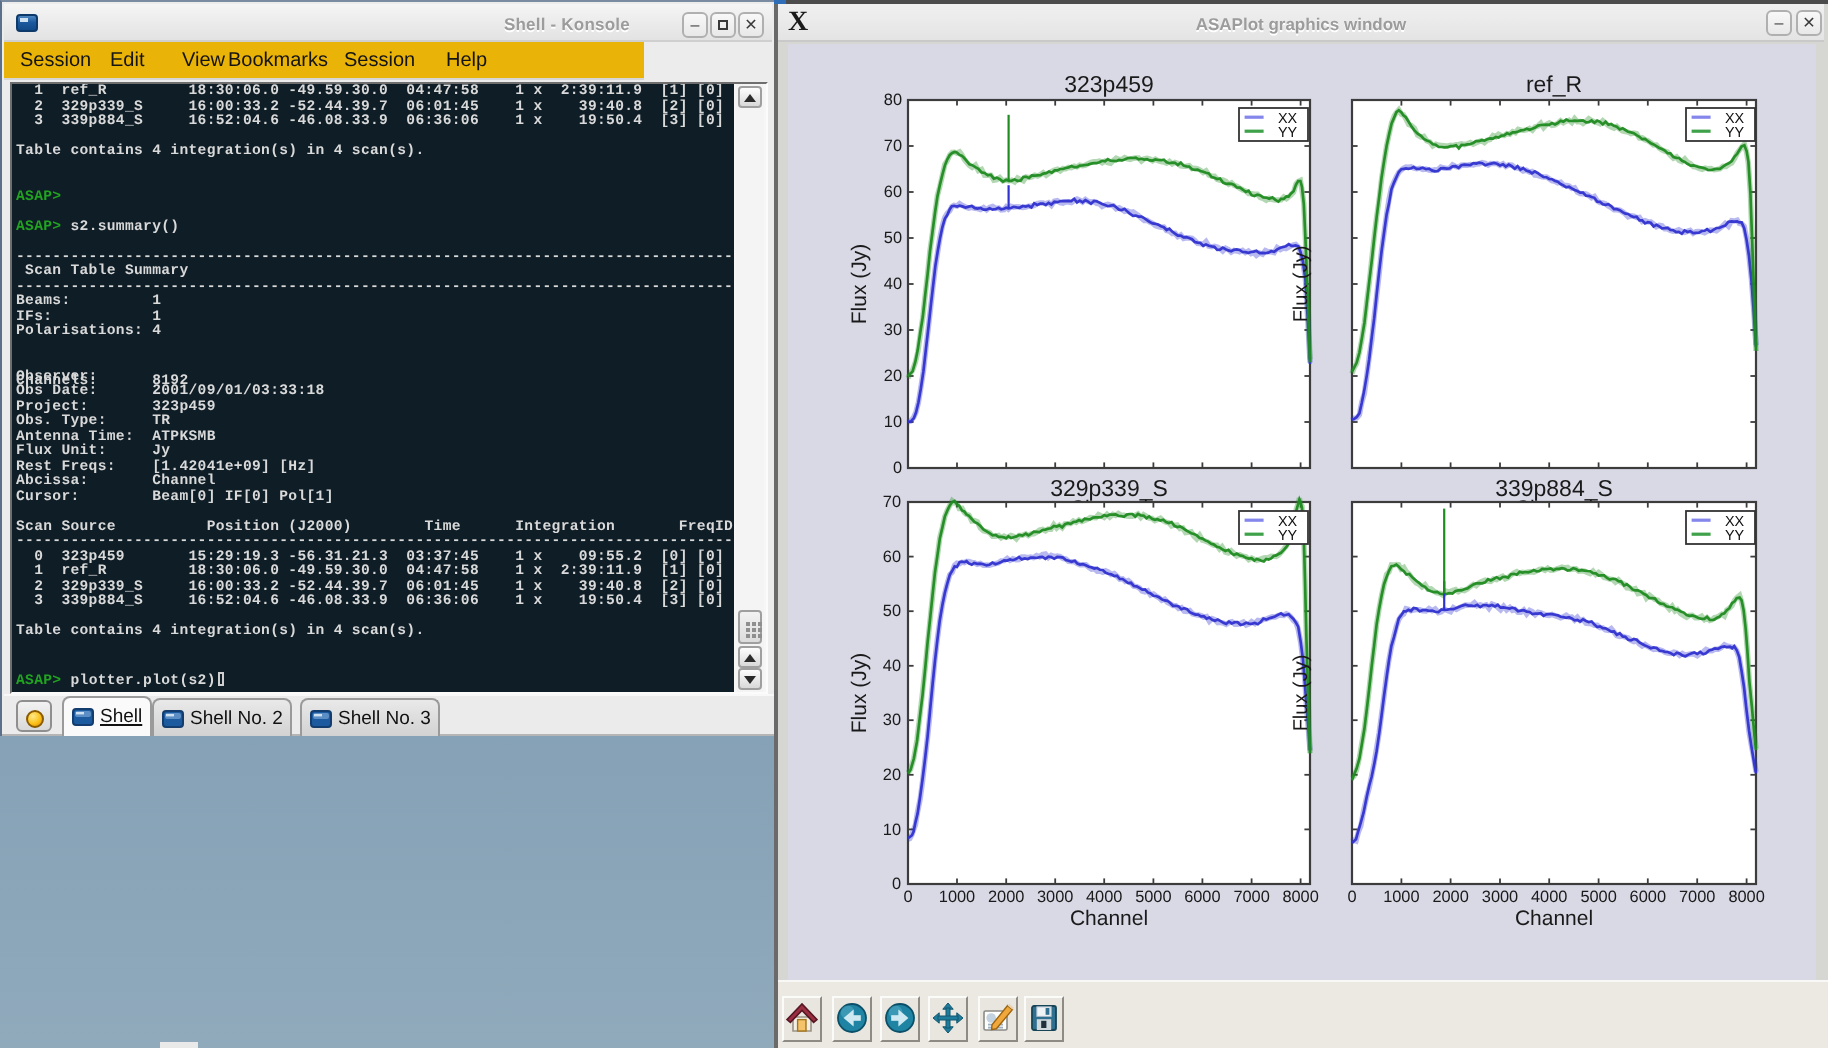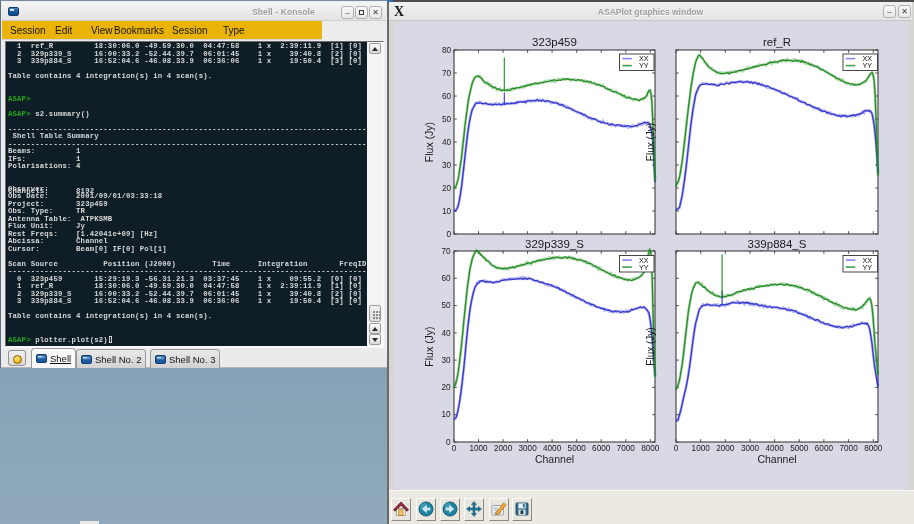--- a/index.html
+++ b/index.html
@@ -78,42 +78,42 @@
     <div class="wbtn" style="left:339px">–</div>
     <div class="wbtn" style="left:353px"><span style="display:inline-block;width:5px;height:5px;border:1px solid #3a3a3a;margin-top:3px"></span></div>
     <div class="wbtn" style="left:367px">✕</div>
   </div>
   <div id="kmenu">
     <span style="left:8px">Session</span>
       <span style="left:53px">Edit</span>
       <span style="left:89px">View</span>
     <span style="left:112px">Bookmarks</span>
       <span style="left:170px">Session</span>
-      <span style="left:221px">Type</span>
+      <span style="left:221px">Help</span>
   </div>
   <div id="kframe"></div>
   <div id="term">
 <div class="tl" style="top:1.4px">  1  ref_R         18:30:06.0 -49.59.30.0  04:47:58    1 x  2:39:11.9  [1] [0]</div>
       <div class="tl" style="top:8.9px">  2  329p339_S     16:00:33.2 -52.44.39.7  06:01:45    1 x    39:40.8  [2] [0]</div>
       <div class="tl" style="top:16.4px">  3  339p884_S     16:52:04.6 -46.08.33.9  06:36:06    1 x    19:50.4  [3] [0]</div>
       <div class="tl" style="top:31.4px">Table contains 4 integration(s) in 4 scan(s).</div>
       <div class="tl" style="top:53.9px"><span class="g">ASAP&gt;</span></div>
       <div class="tl" style="top:68.9px"><span class="g">ASAP&gt;</span> s2.summary()</div>
       <div class="tl" style="top:83.9px">--------------------------------------------------------------------------------</div>
-      <div class="tl" style="top:91.4px"> Shell Table Summary</div>
+      <div class="tl" style="top:91.4px"> Scan Table Summary</div>
       <div class="tl" style="top:98.9px">--------------------------------------------------------------------------------</div>
       <div class="tl" style="top:106.4px">Beams:         1</div>
       <div class="tl" style="top:113.9px">IFs:           1</div>
       <div class="tl" style="top:121.4px">Polarisations: 4</div>
       <div class="tl" style="top:146px">Channels:      8192</div>
       <div class="tl" style="top:143.9px">Observer:</div>
       <div class="tl" style="top:151.4px">Obs Date:      2001/09/01/03:33:18</div>
       <div class="tl" style="top:158.9px">Project:       323p459</div>
       <div class="tl" style="top:166.4px">Obs. Type:     TR</div>
-      <div class="tl" style="top:173.9px">Antenna Table:  ATPKSMB</div>
+      <div class="tl" style="top:173.9px">Antenna Time:  ATPKSMB</div>
       <div class="tl" style="top:181.4px">Flux Unit:     Jy</div>
       <div class="tl" style="top:188.9px">Rest Freqs:    [1.42041e+09] [Hz]</div>
       <div class="tl" style="top:196.4px">Abcissa:       Channel</div>
       <div class="tl" style="top:203.9px">Cursor:        Beam[0] IF[0] Pol[1]</div>
       <div class="tl" style="top:218.9px">Scan Source          Position (J2000)        Time      Integration       FreqIDs</div>
       <div class="tl" style="top:226.4px">--------------------------------------------------------------------------------</div>
       <div class="tl" style="top:233.9px">  0  323p459       15:29:19.3 -56.31.21.3  03:37:45    1 x    09:55.2  [0] [0]</div>
       <div class="tl" style="top:241.4px">  1  ref_R         18:30:06.0 -49.59.30.0  04:47:58    1 x  2:39:11.9  [1] [0]</div>
       <div class="tl" style="top:248.9px">  2  329p339_S     16:00:33.2 -52.44.39.7  06:01:45    1 x    39:40.8  [2] [0]</div>
       <div class="tl" style="top:256.4px">  3  339p884_S     16:52:04.6 -46.08.33.9  06:36:06    1 x    19:50.4  [3] [0]</div>

